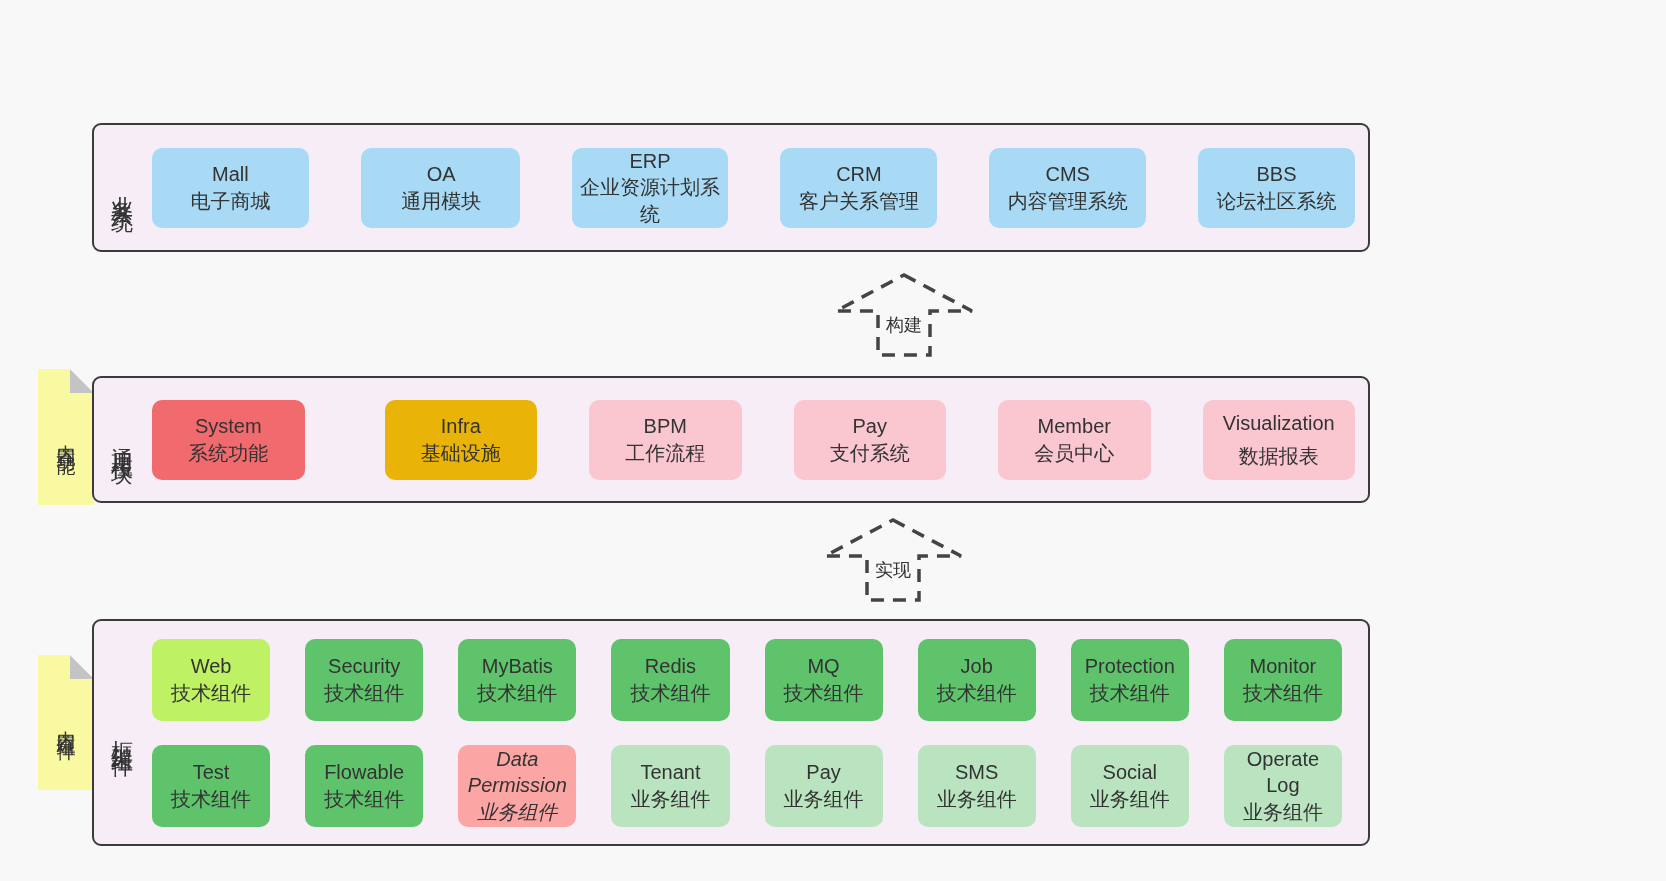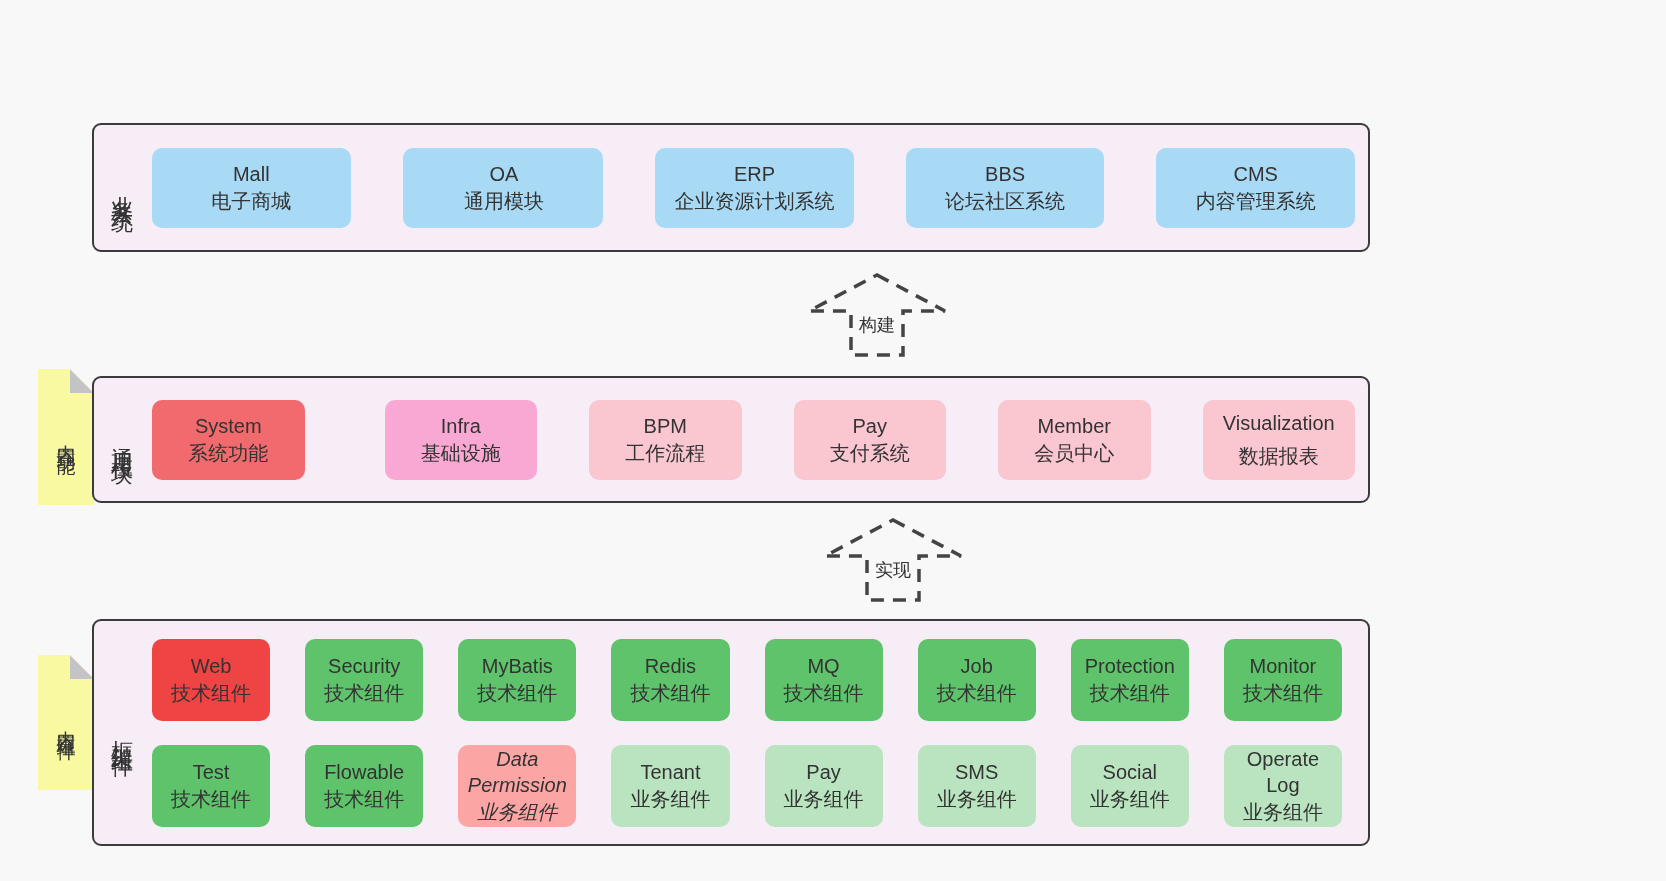--- a/index.html
+++ b/index.html
@@ -55,21 +55,21 @@
     position:absolute;top:0;right:0;width:0;height:0;
     border-left:24px solid #c4c4c6;border-top:24px solid transparent;
   }
   .tab-label{
     writing-mode:vertical-rl;text-orientation:upright;
     font-size:19px;letter-spacing:4px;color:#333;
   }
 
   
   .arrow{position:absolute;width:144px;height:88px;}
-  .arrow-1{left:805px;top:271px;}
+  .arrow-1{left:832px;top:271px;}
   .arrow-2{left:821px;top:516px;}
   .arrow svg{position:absolute;inset:0;overflow:visible;}
   .arrow polygon{
     fill:#f8f8f8;stroke:#444444;stroke-width:3.5;
     stroke-dasharray:13 9;stroke-linejoin:miter;
   }
   .arrow-label{
     position:absolute;left:50%;top:42px;transform:translateX(-50%);
     background:#f8f8f8;padding:0 3px;font-size:18px;color:#333;white-space:nowrap;
   }
@@ -98,47 +98,51 @@
           </div>
           <div class="box" style="background: rgb(168, 218, 245); padding-left: 8px;">
             <div>OA</div>
             <div>通用模块</div>
           </div>
           <div class="box" style="background: rgb(168, 218, 245);">
             <div>ERP</div>
             <div>企业资源计划系统</div>
           </div>
           <div class="box" style="background: rgb(168, 218, 245);">
+            <div>CRM</div>
+            <div>客户关系管理</div>
+          </div>
+          <div class="box" style="background: rgb(168, 218, 245);">
+            <div>CMS</div>
+            <div>内容管理系统</div>
+          </div>
+          <div class="box" style="background: rgb(168, 218, 245);">
             <div>BBS</div>
             <div>论坛社区系统</div>
-          </div>
-          <div class="box" style="background: rgb(168, 218, 245);">
-            <div>CMS</div>
-            <div>内容管理系统</div>
           </div>
         </div>
     </div>
   </section>
 
   <div class="arrow arrow-1">
     <svg width="144" height="88" viewBox="0 0 144 88">
       <polygon points="72,4 140,40 98,40 98,84 46,84 46,40 4,40"></polygon>
     </svg>
     <span class="arrow-label">构建</span>
   </div>
 
   <section class="panel panel-2">
     <div class="layer-label">通用模块</div>
     <div class="rows">
       <div class="row row-6">
           <div class="box" style="background: rgb(241, 106, 110);">
             <div>System</div>
             <div>系统功能</div>
           </div>
-          <div class="box" style="background: #f9a8d4; margin-left: 28px;">
+          <div class="box" style="background: #eab308; margin-left: 28px;">
             <div>Infra</div>
             <div>基础设施</div>
           </div>
           <div class="box" style="background: rgb(250, 198, 208);">
             <div>BPM</div>
             <div>工作流程</div>
           </div>
           <div class="box" style="background: rgb(250, 198, 208);">
             <div>Pay</div>
             <div>支付系统</div>
@@ -159,21 +163,21 @@
     <svg width="144" height="88" viewBox="0 0 144 88">
       <polygon points="72,4 140,40 98,40 98,84 46,84 46,40 4,40"></polygon>
     </svg>
     <span class="arrow-label">实现</span>
   </div>
 
   <section class="panel panel-3">
     <div class="layer-label">框架组件</div>
     <div class="rows">
       <div class="row row-8">
-          <div class="box" style="background: #ef4444;">
+          <div class="box" style="background: #bef264;">
             <div>Web</div>
             <div>技术组件</div>
           </div>
           <div class="box" style="background: rgb(94, 195, 107);">
             <div>Security</div>
             <div>技术组件</div>
           </div>
           <div class="box" style="background: rgb(94, 195, 107);">
             <div>MyBatis</div>
             <div>技术组件</div>

